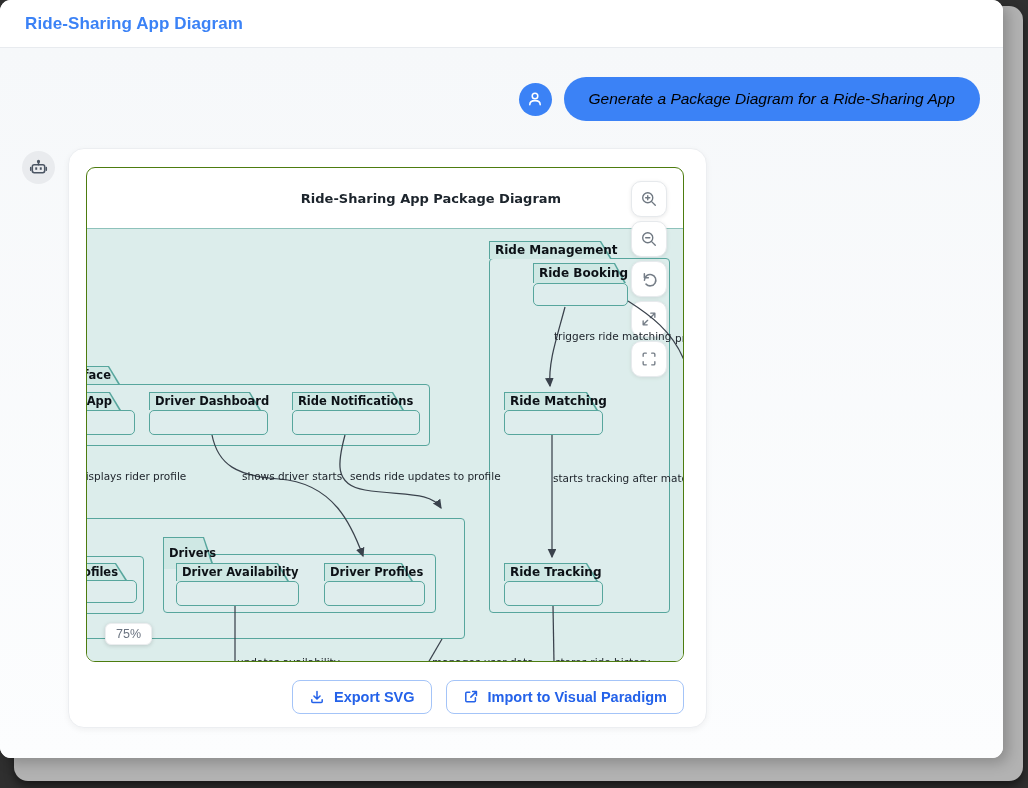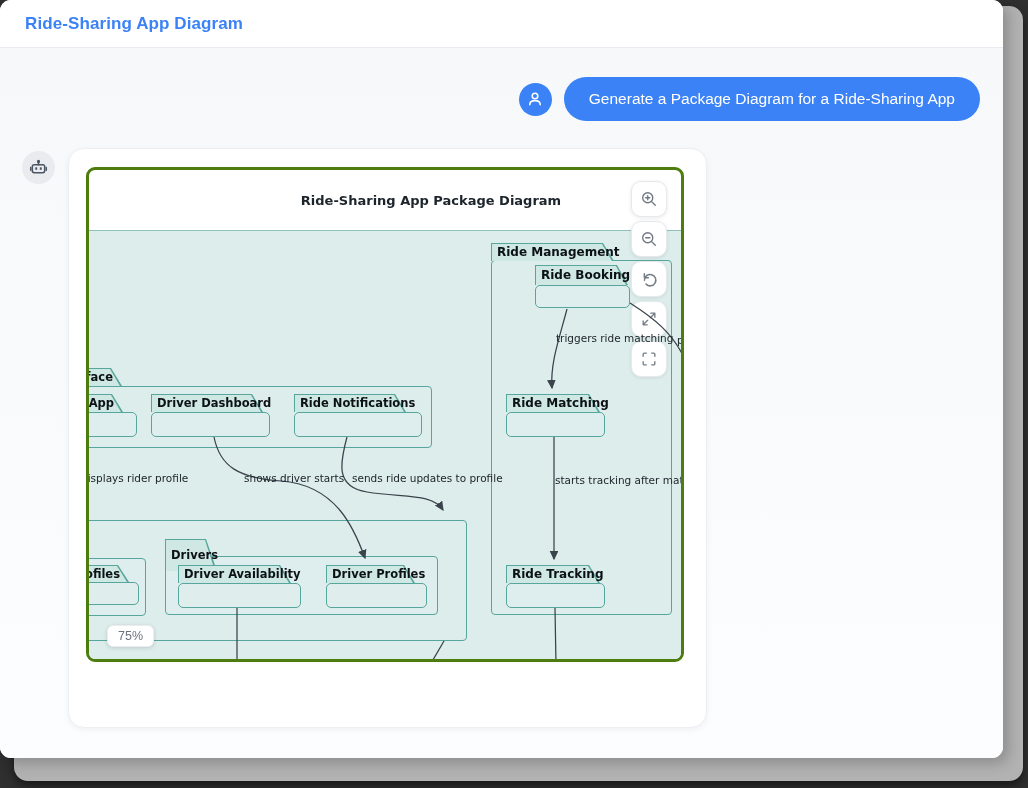--- a/index.html
+++ b/index.html
@@ -14,31 +14,31 @@
 
   .app-header { height:48px; background:#fff; border-bottom:1px solid #e8ebef;
     display:flex; align-items:center; padding:0 25px; }
   .app-title { font-size:17px; font-weight:bold; color:#3b82f6; letter-spacing:.1px; }
 
   .content { position:absolute; top:48px; left:0; right:0; bottom:0; background:linear-gradient(#f6f8fa,#fcfdfe); }
 
   
   .chat-row { position:absolute; top:29px; right:23px; display:flex; align-items:center; gap:12px; }
   .user-avatar { width:33px; height:33px; border-radius:50%; background:#3b82f6; display:flex; align-items:center; justify-content:center; flex:none; }
-  .user-bubble { background:#3b82f6; color:#ffffff; font-size:15.5px; padding:13px 25px; border-radius:24px; white-space:nowrap; }
+  .user-bubble { background:#3b82f6; color:#000000; font-size:15.5px; padding:13px 25px; border-radius:24px; white-space:nowrap;font-style:italic; }
 
   .bot-avatar { position:absolute; left:22px; top:103px; width:33px; height:33px; border-radius:50%;
     background:#e9ebee; display:flex; align-items:center; justify-content:center; }
 
   
   .card { position:absolute; left:68px; top:100px; width:639px; height:580px; background:#fff;
     border:1px solid #eceef1; border-radius:16px; box-shadow:0 2px 6px rgba(0,0,0,.05); }
 
   .panel { position:absolute; left:17px; top:18px; width:598px; height:495px;
-    border:3px solid #4d7c0f; border-radius:9px; overflow:hidden; background:#fff; }
+    border:1px solid #4d7c0f; border-radius:9px; overflow:hidden; background:#fff; }
   .panel-titlebar { height:60px; display:flex; align-items:center; justify-content:center; }
   .panel-title { font-family:"DejaVu Sans", sans-serif; font-weight:bold; font-size:13px; color:#1c242c; transform:translateX(46px); }
 
   .canvas { position:absolute; left:0; top:60px; width:596px; height:434px; background:#dcedeb;
     border-top:1px solid #8ec2bb; overflow:hidden; }
 
   
   .tab { position:absolute; z-index:2; }
   .tab .t-border { position:absolute; inset:0; background:#57a69d; clip-path:polygon(0 0, calc(100% - 11px) 0, 100% 100%, 0 100%); }
   .tab .t-fill { position:absolute; left:1px; right:2px; top:1px; bottom:0; background:#cfe8e4; clip-path:polygon(0 0, calc(100% - 10px) 0, 100% 100%, 0 100%); }
@@ -263,16 +263,36 @@
             <svg width="18" height="18" viewBox="0 0 20 20" fill="none" stroke="#6e7781" stroke-width="1.5" stroke-linecap="round">
               <path d="M3.5 7 v-2.2 a1.3 1.3 0 0 1 1.3 -1.3 h2.2"></path>
               <path d="M13 3.5 h2.2 a1.3 1.3 0 0 1 1.3 1.3 v2.2"></path>
               <path d="M16.5 13 v2.2 a1.3 1.3 0 0 1 -1.3 1.3 h-2.2"></path>
               <path d="M7 16.5 h-2.2 a1.3 1.3 0 0 1 -1.3 -1.3 v-2.2"></path>
             </svg>
           </span>
         </div>
       </div>
 
+      <div class="actions">
+        <button class="action-btn">
+          <span>
+            <svg width="16" height="16" viewBox="0 0 20 20" fill="none" stroke="#2462e9" stroke-width="1.9" stroke-linecap="round" stroke-linejoin="round">
+              <path d="M10 3 v9 M6.2 8.8 L10 12.6 L13.8 8.8"></path>
+              <path d="M3.5 13.5 v2.2 a1.3 1.3 0 0 0 1.3 1.3 h10.4 a1.3 1.3 0 0 0 1.3 -1.3 v-2.2"></path>
+            </svg>
+          </span>
+          <span>Export SVG</span>
+        </button>
+        <button class="action-btn">
+          <span>
+            <svg width="16" height="16" viewBox="0 0 20 20" fill="none" stroke="#2462e9" stroke-width="1.9" stroke-linecap="round" stroke-linejoin="round">
+              <path d="M8.5 4 h-3.7 a1.3 1.3 0 0 0 -1.3 1.3 v9.4 a1.3 1.3 0 0 0 1.3 1.3 h9.4 a1.3 1.3 0 0 0 1.3 -1.3 v-3.7"></path>
+              <path d="M12 3.2 h4.8 v4.8 M16.8 3.2 l-7 7"></path>
+            </svg>
+          </span>
+          <span>Import to Visual Paradigm</span>
+        </button>
+      </div>
 
     </div>
   </div>
 </div>
 
 </body></html>

